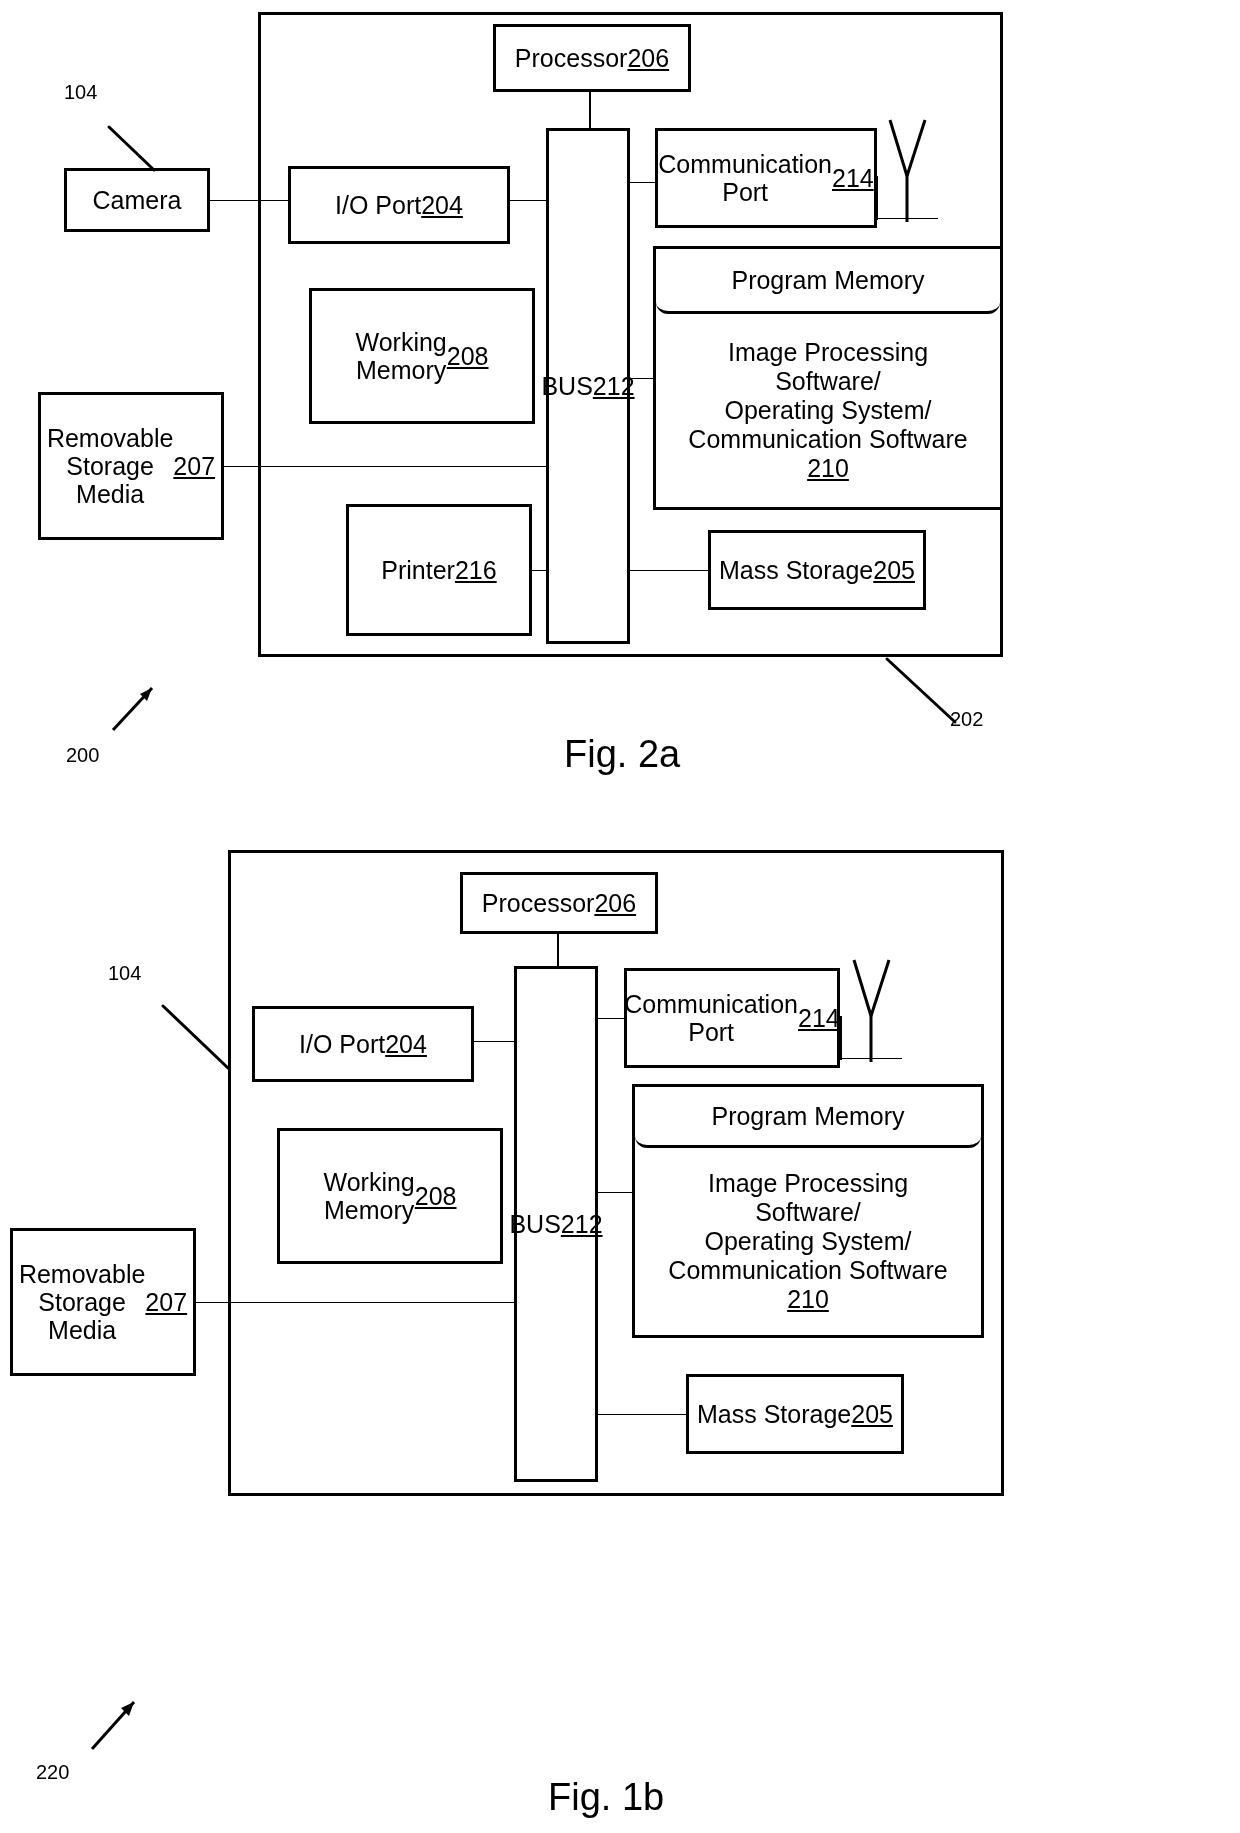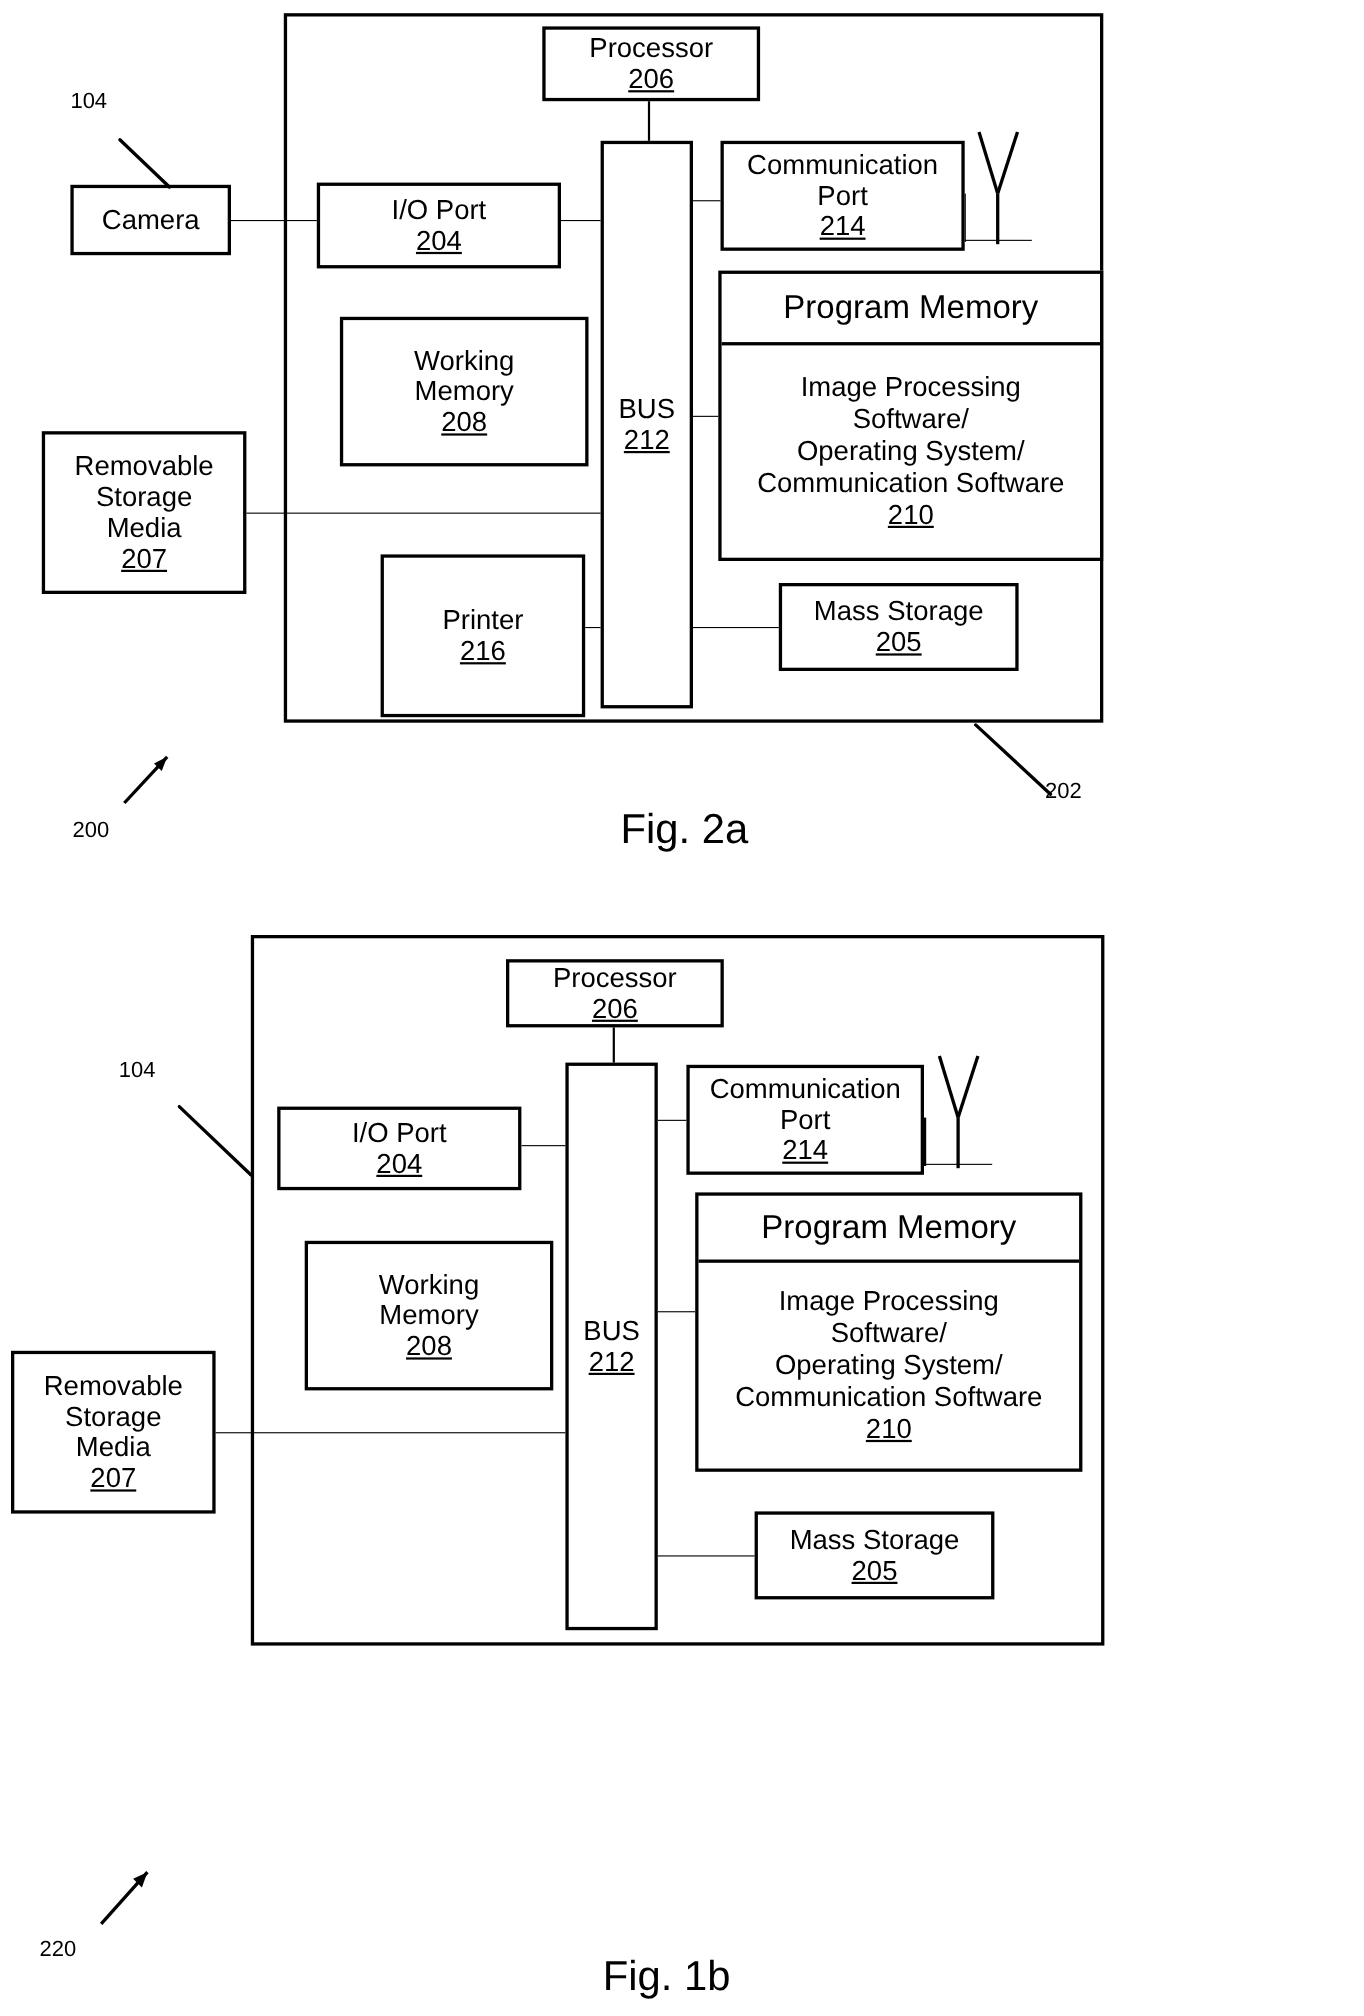--- a/index.html
+++ b/index.html
@@ -26,21 +26,21 @@
   .enclosure {
     border: 3px solid #000;
     background: transparent;
   }
 
   
   .box {
     border: 3px solid #000;
     background: #ffffff;
     display: flex;
-    flex-direction: column;
+    flex-direction: row;
     align-items: center;
     justify-content: center;
     text-align: center;
     line-height: 1.12;
     font-size: 25px;
     padding: 2px 4px;
   }
 
   .box .ref {
     text-decoration: underline;
@@ -54,21 +54,22 @@
     display: flex;
     flex-direction: column;
   }
   .pm-head {
     flex: 0 0 auto;
     border-bottom: 3px solid #000;
     display: flex;
     align-items: center;
     justify-content: center;
     text-align: center;
-    font-size: 30px;
+    font-size: 25px;
+    border-radius: 12px;
   }
   .pm-body {
     flex: 1 1 auto;
     display: flex;
     flex-direction: column;
     align-items: center;
     justify-content: center;
     text-align: center;
     font-size: 25px;
     line-height: 1.16;
@@ -145,21 +146,21 @@
       <span class="ref">208</span>
     </div>
 
     <div class="abs box" style="left:38px; top:392px; width:186px; height:148px;">
       <span style="white-space:pre-line;">Removable
 Storage
 Media</span>
       <span class="ref">207</span>
     </div>
 
-    <div class="abs box" style="left:346px; top:504px; width:186px; height:148px;">
+    <div class="abs box" style="left:346px; top:504px; width:186px; height:132px;">
       <span>Printer</span>
       <span class="ref">216</span>
     </div>
 
     <div class="abs box" style="left:546px; top:128px; width:84px; height:516px;">
       <span>BUS</span>
       <span class="ref">212</span>
     </div>
 
     <div class="abs box" style="left:655px; top:128px; width:222px; height:100px;">

